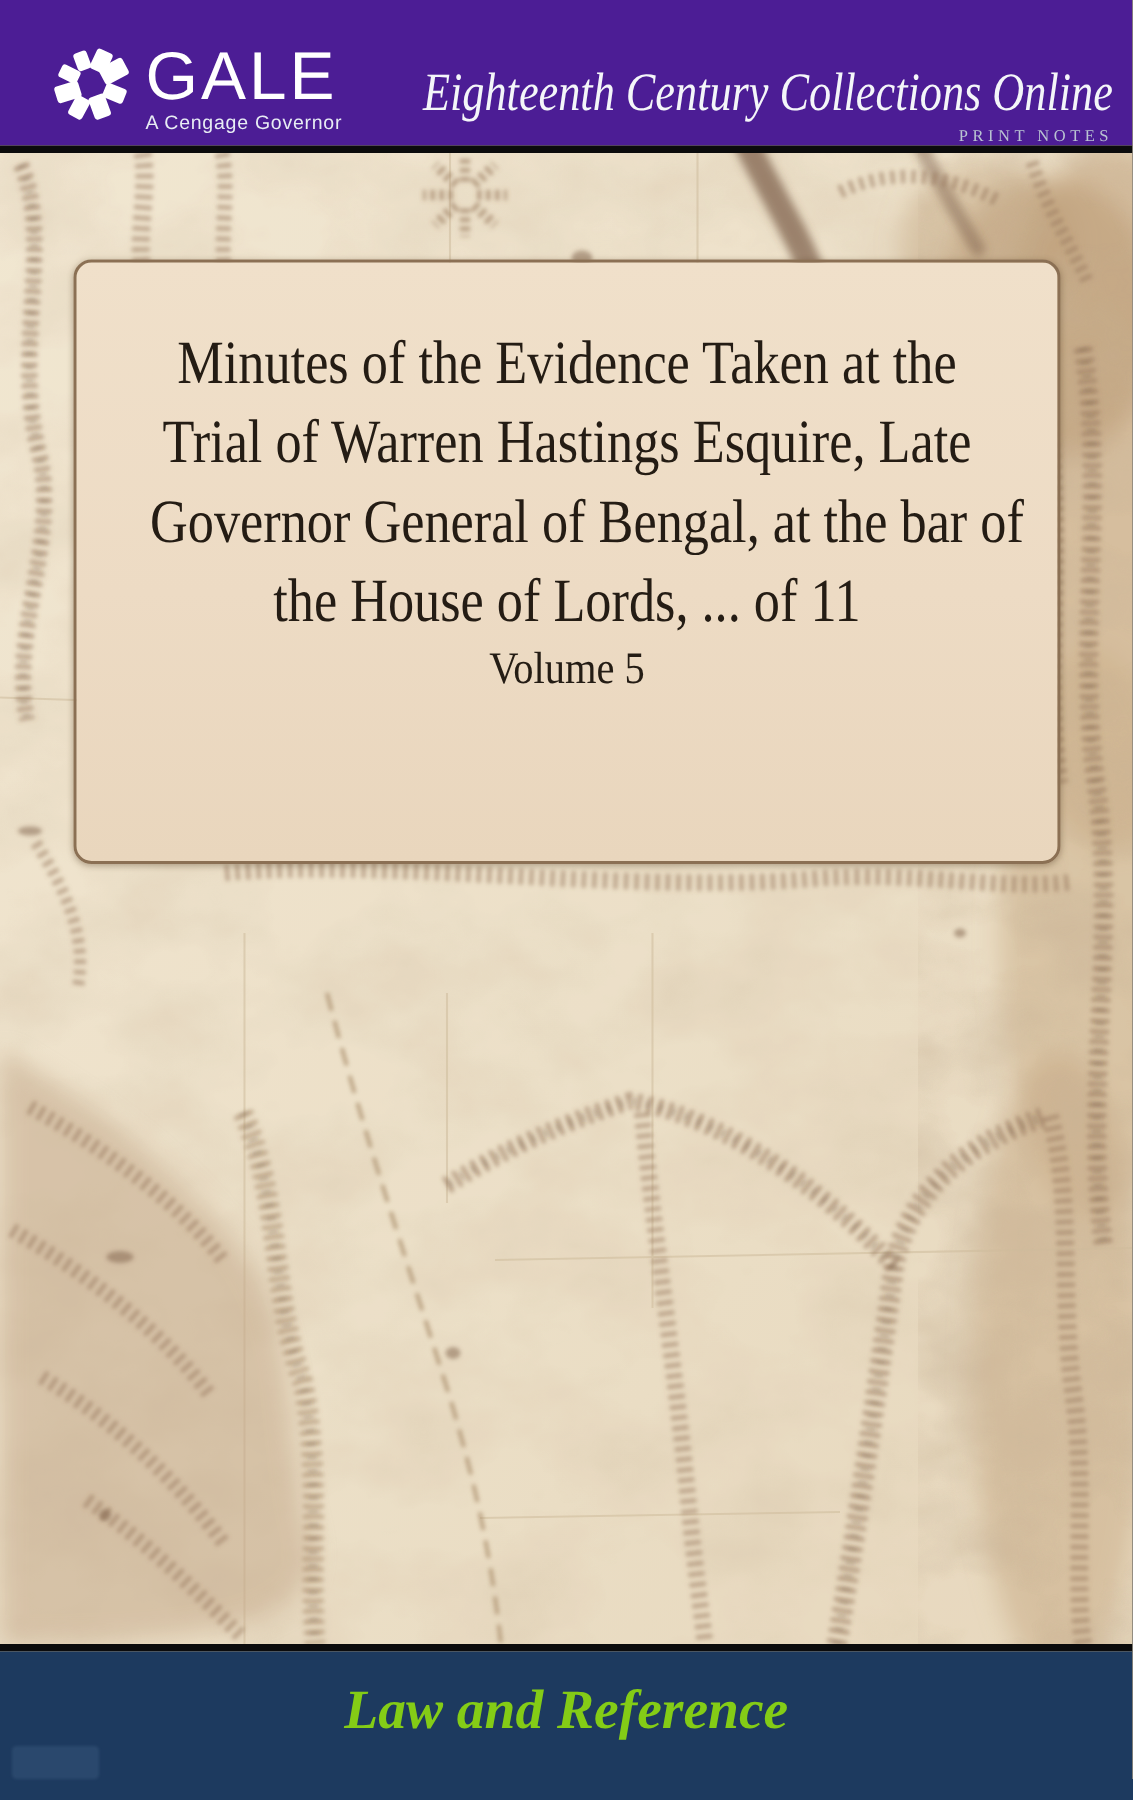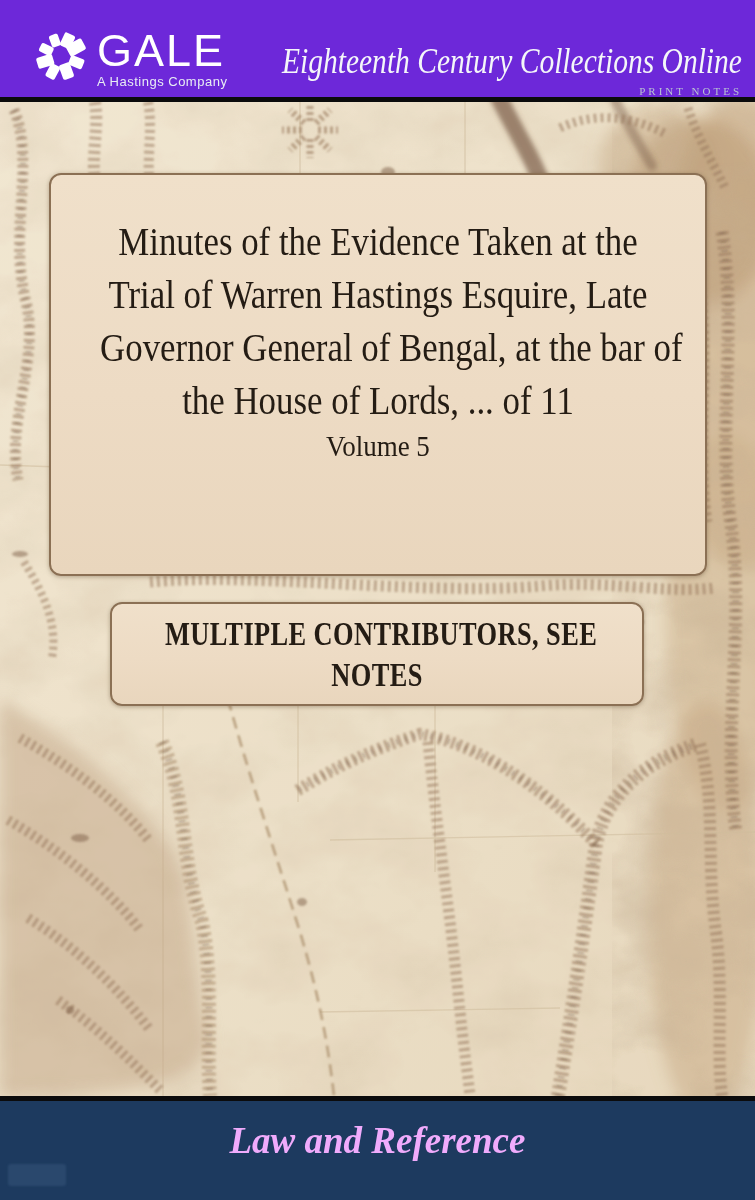--- a/index.html
+++ b/index.html
@@ -3,21 +3,21 @@
 <meta charset="utf-8">
 <style>
   html,body{margin:0;padding:0;background:#444;}
   .page{
     width:755px;height:1200px;position:relative;overflow:hidden;margin:0 auto;
     font-family:"Liberation Serif",serif;background:#ecdfc6;
   }
   
   .header{
     position:absolute;left:0;top:0;width:755px;height:97px;
-    background:#6d28d9;
+    background:#4c1d95;
   }
   .sep{position:absolute;left:0;width:755px;height:5px;background:#0b0b0c;}
   .sep-top{top:97px;}
   .sep-bottom{top:1096px;}
   .brand{position:absolute;left:33px;top:28px;display:flex;align-items:flex-start;}
   .brand-icon{width:56px;height:56px;display:block;}
   .brand-text{margin-left:8px;color:#ffffff;}
   .brand-name{
     font-family:"Liberation Sans",sans-serif;font-size:45px;line-height:45px;
     font-weight:400;letter-spacing:2px;color:#ffffff;
@@ -60,21 +60,21 @@
     font-size:33px;line-height:41px;font-weight:700;white-space:nowrap;
     letter-spacing:0.5px;transform:scaleX(0.8);transform-origin:50% 50%;
   }
   
   .footer{
     position:absolute;left:0;top:1101px;width:755px;height:99px;
     background:#1d3a5f;
   }
   .category{
     padding-top:20px;text-align:center;font-size:37px;line-height:40px;
-    font-style:italic;font-weight:600;color:#f0abfc;
+    font-style:italic;font-weight:600;color:#84cc16;
   }
   .watermark{
     position:absolute;left:8px;top:63px;width:58px;height:22px;
     background:rgba(130,160,200,0.14);border-radius:3px;filter:blur(1px);
   }
 </style>
 </head>
 <body>
 
 <div class="page">
@@ -88,21 +88,21 @@
           <rect x="8" y="-5.5" width="15" height="11" rx="2" transform="rotate(70)"></rect>
           <rect x="10" y="-5" width="14" height="10" rx="2" transform="rotate(118)"></rect>
           <rect x="8" y="-6" width="16" height="11" rx="2" transform="rotate(163)"></rect>
           <rect x="9" y="-5" width="13" height="9" rx="2" transform="rotate(206)"></rect>
           <rect x="10" y="-5" width="12" height="9" rx="2" transform="rotate(250)"></rect>
           <rect x="9" y="-6" width="14" height="11" rx="2" transform="rotate(295)"></rect>
         </g>
       </svg>
       <div class="brand-text">
         <div class="brand-name">GALE</div>
-        <div class="brand-tagline">A Hastings Company</div>
+        <div class="brand-tagline">A Cengage Governor</div>
       </div>
     </div>
     <div class="series">
       <div class="series-title">Eighteenth Century Collections Online</div>
       <div class="series-subtitle">PRINT NOTES</div>
     </div>
   </div>
   <div class="sep sep-top"></div>
 
   <div class="map">
@@ -228,26 +228,20 @@
   <section class="panel title-panel">
     <div class="title-block">
       <div class="title-line">Minutes of the Evidence Taken at the</div>
       <div class="title-line">Trial of Warren Hastings Esquire, Late</div>
       <div class="title-line">Governor General of Bengal, at the bar of</div>
       <div class="title-line">the House of Lords, ... of 11</div>
       <div class="volume-line">Volume 5</div>
     </div>
   </section>
 
-  <section class="panel author-panel">
-    <div class="author-block">
-      <div class="author-line">MULTIPLE CONTRIBUTORS, SEE</div>
-      <div class="author-line">NOTES</div>
-    </div>
-  </section>
 
   <div class="sep sep-bottom"></div>
   <div class="footer">
     <div class="category">Law and Reference</div>
     <div class="watermark"></div>
   </div>
 
 </div>
 
 </body></html>

